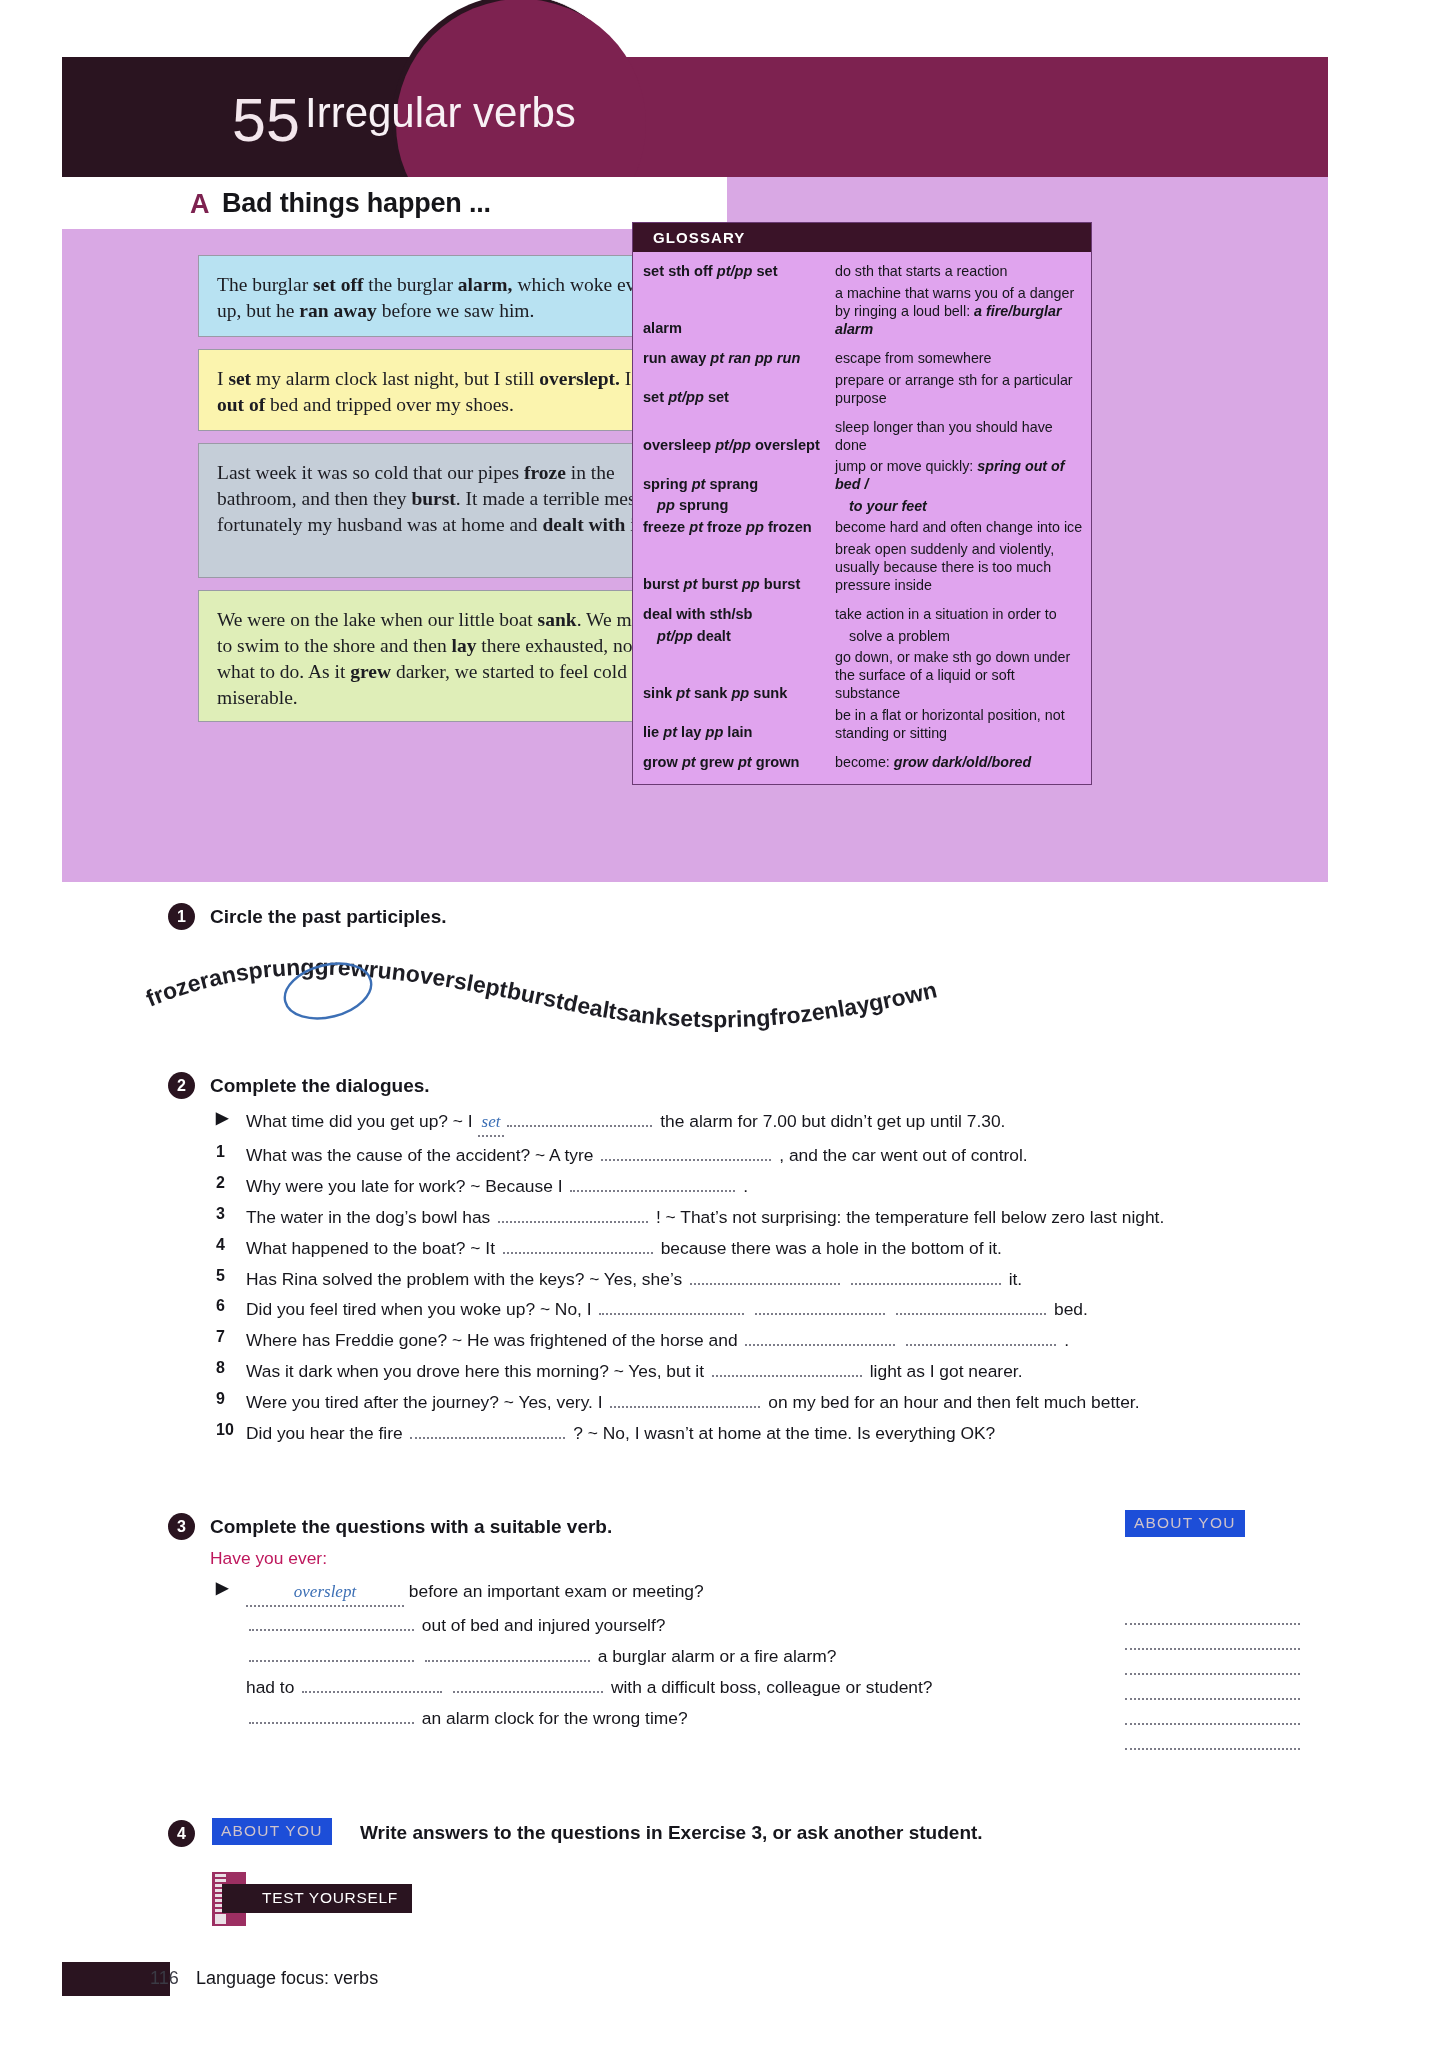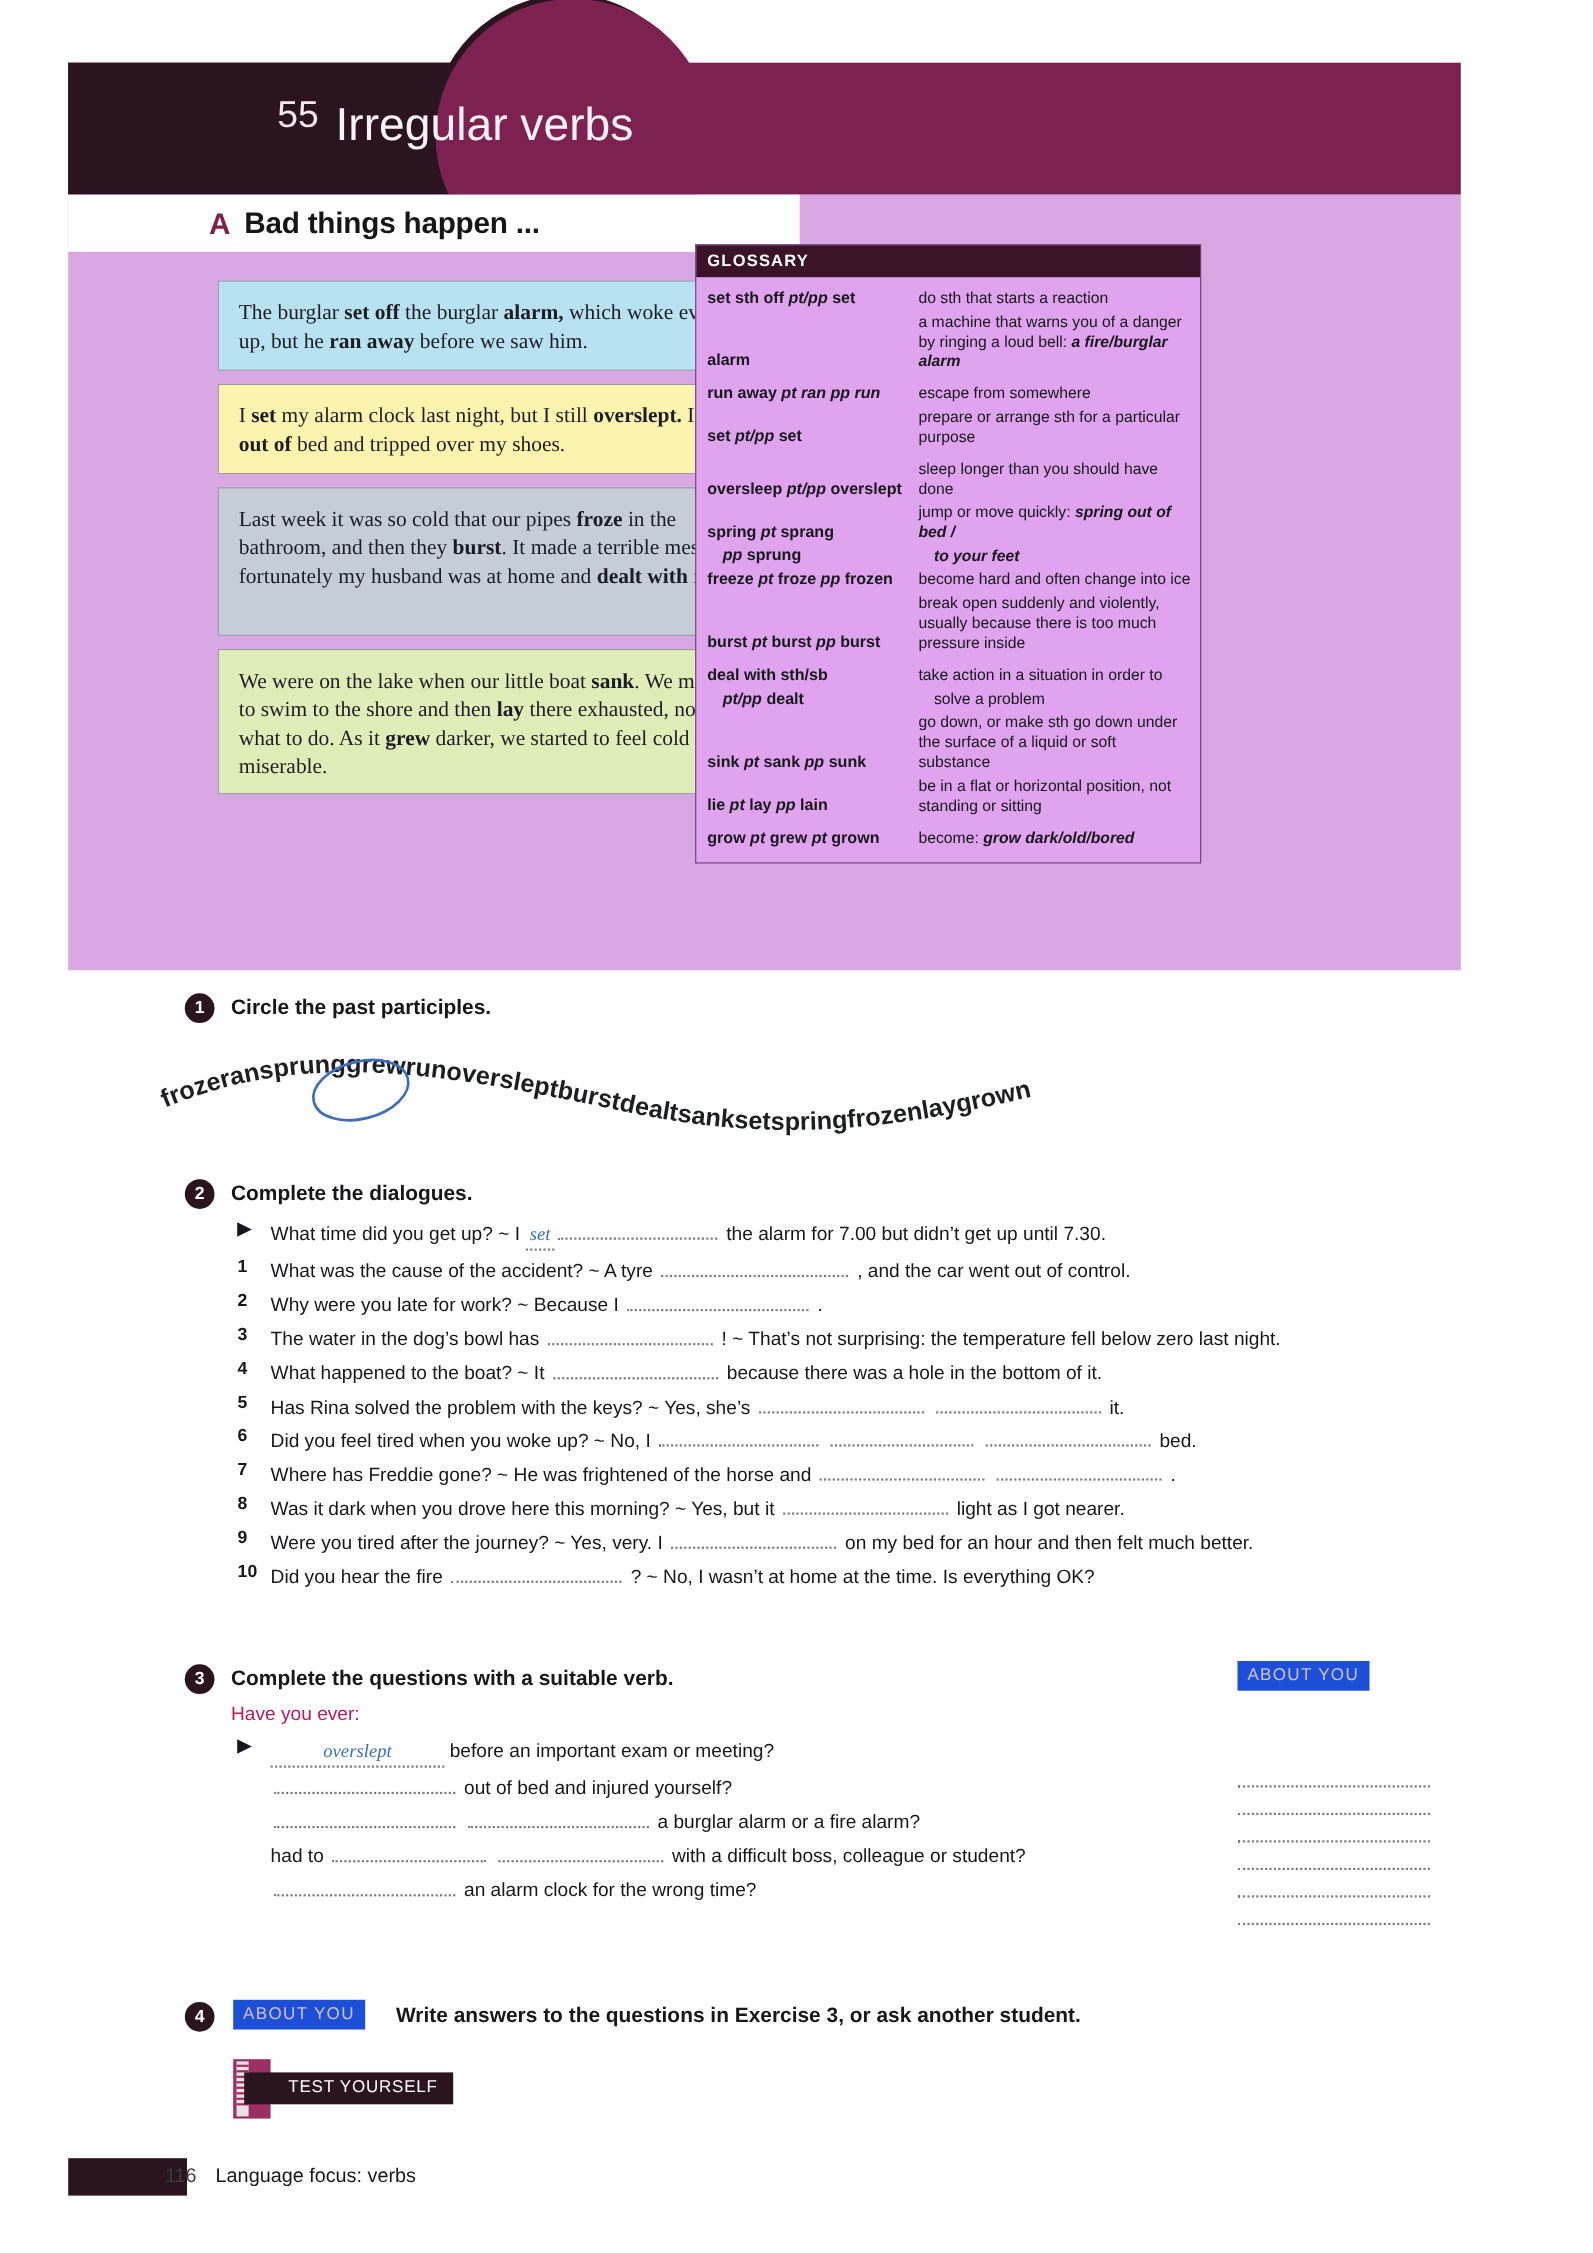--- a/index.html
+++ b/index.html
@@ -4,41 +4,41 @@
 <style>
   html,body{margin:0;padding:0;background:#fff;}
   body{width:1448px;height:2048px;position:relative;font-family:"Liberation Sans",sans-serif;-webkit-font-smoothing:antialiased;}
   .page{position:absolute;left:0;top:0;width:1448px;height:2048px;background:#ffffff;overflow:hidden;}
 
   
   .hdr{position:absolute;left:62px;top:57px;width:1266px;height:120px;background:#7d2250;}
   .hdr-dark{position:absolute;left:0;top:0;width:435px;height:120px;background:#2a1420;}
   .hdr-curve{position:absolute;left:330px;top:-62px;width:250px;height:250px;border-radius:50%;background:#2a1420;border-right:4px solid #ffffff;box-sizing:border-box;}
   .hdr-curve2{position:absolute;left:334px;top:-58px;width:250px;height:250px;border-radius:50%;background:#7d2250;}
-  .unit-num{position:absolute;left:170px;top:28px;font-size:34px;color:#f3e6ec;font-weight:400;letter-spacing:0px;z-index:5;margin-left:20px;}
+  .unit-num{position:absolute;left:170px;top:28px;font-size:61px;color:#f3e6ec;font-weight:400;letter-spacing:0px;z-index:5;}
   .unit-title{position:absolute;left:243px;top:32px;font-size:42px;color:#f8f1f5;font-weight:400;z-index:5;}
 
   
   .secA-bg{position:absolute;left:62px;top:177px;width:1266px;height:705px;background:#d9a8e4;}
   .secA-white{position:absolute;left:0;top:0;width:665px;height:52px;background:#ffffff;}
   .secA-letter{position:absolute;left:128px;top:12px;font-size:27px;font-weight:bold;color:#7d2250;}
   .secA-head{position:absolute;left:160px;top:11px;font-size:27px;font-weight:bold;color:#16161a;letter-spacing:-0.2px;}
 
   .ex-box{position:absolute;width:520px;box-sizing:border-box;padding:16px 18px 14px 18px;
           font-family:"Liberation Serif",serif;font-size:19.5px;line-height:1.33;color:#1c1c22;
           border:1px solid #9a9aa6;}
   .ex-box b{font-weight:bold;}
   .b1{left:136px;top:78px;background:#b8e2f2;height:82px;}
   .b2{left:136px;top:172px;background:#fbf4ae;height:82px;}
   .b3{left:136px;top:266px;background:#c5ced8;height:135px;}
   .b4{left:136px;top:413px;background:#dfeeb8;height:132px;}
 
   
   .gloss{position:absolute;left:570px;top:45px;width:460px;background:#e0a4ee;border:1px solid #6b3a74;box-sizing:border-box;}
-  .gloss-title{background:#3a1328;color:#fff;font-size:15px;font-weight:600;letter-spacing:1.1px;padding:6px 0 6px 10px;}
+  .gloss-title{background:#3a1328;color:#fff;font-size:15px;font-weight:600;letter-spacing:1.1px;padding:6px 0 6px 20px;}
   .gloss-body{padding:10px 8px 10px 10px;}
   .g-row{display:flex;margin-bottom:3px;align-items:flex-end;}
   .g-row.gap{margin-top:11px;}
   .g-term{width:192px;flex:0 0 192px;font-size:14.6px;font-weight:bold;color:#16161c;line-height:1.27;}
   .g-term i{font-style:italic;font-weight:bold;}
   .g-term .pt{font-style:italic;font-weight:600;}
   .g-def{flex:1;font-size:14.3px;color:#16161c;line-height:1.27;}
   .g-def i{font-style:italic;font-weight:bold;}
   .g-indent{padding-left:14px;}
 

